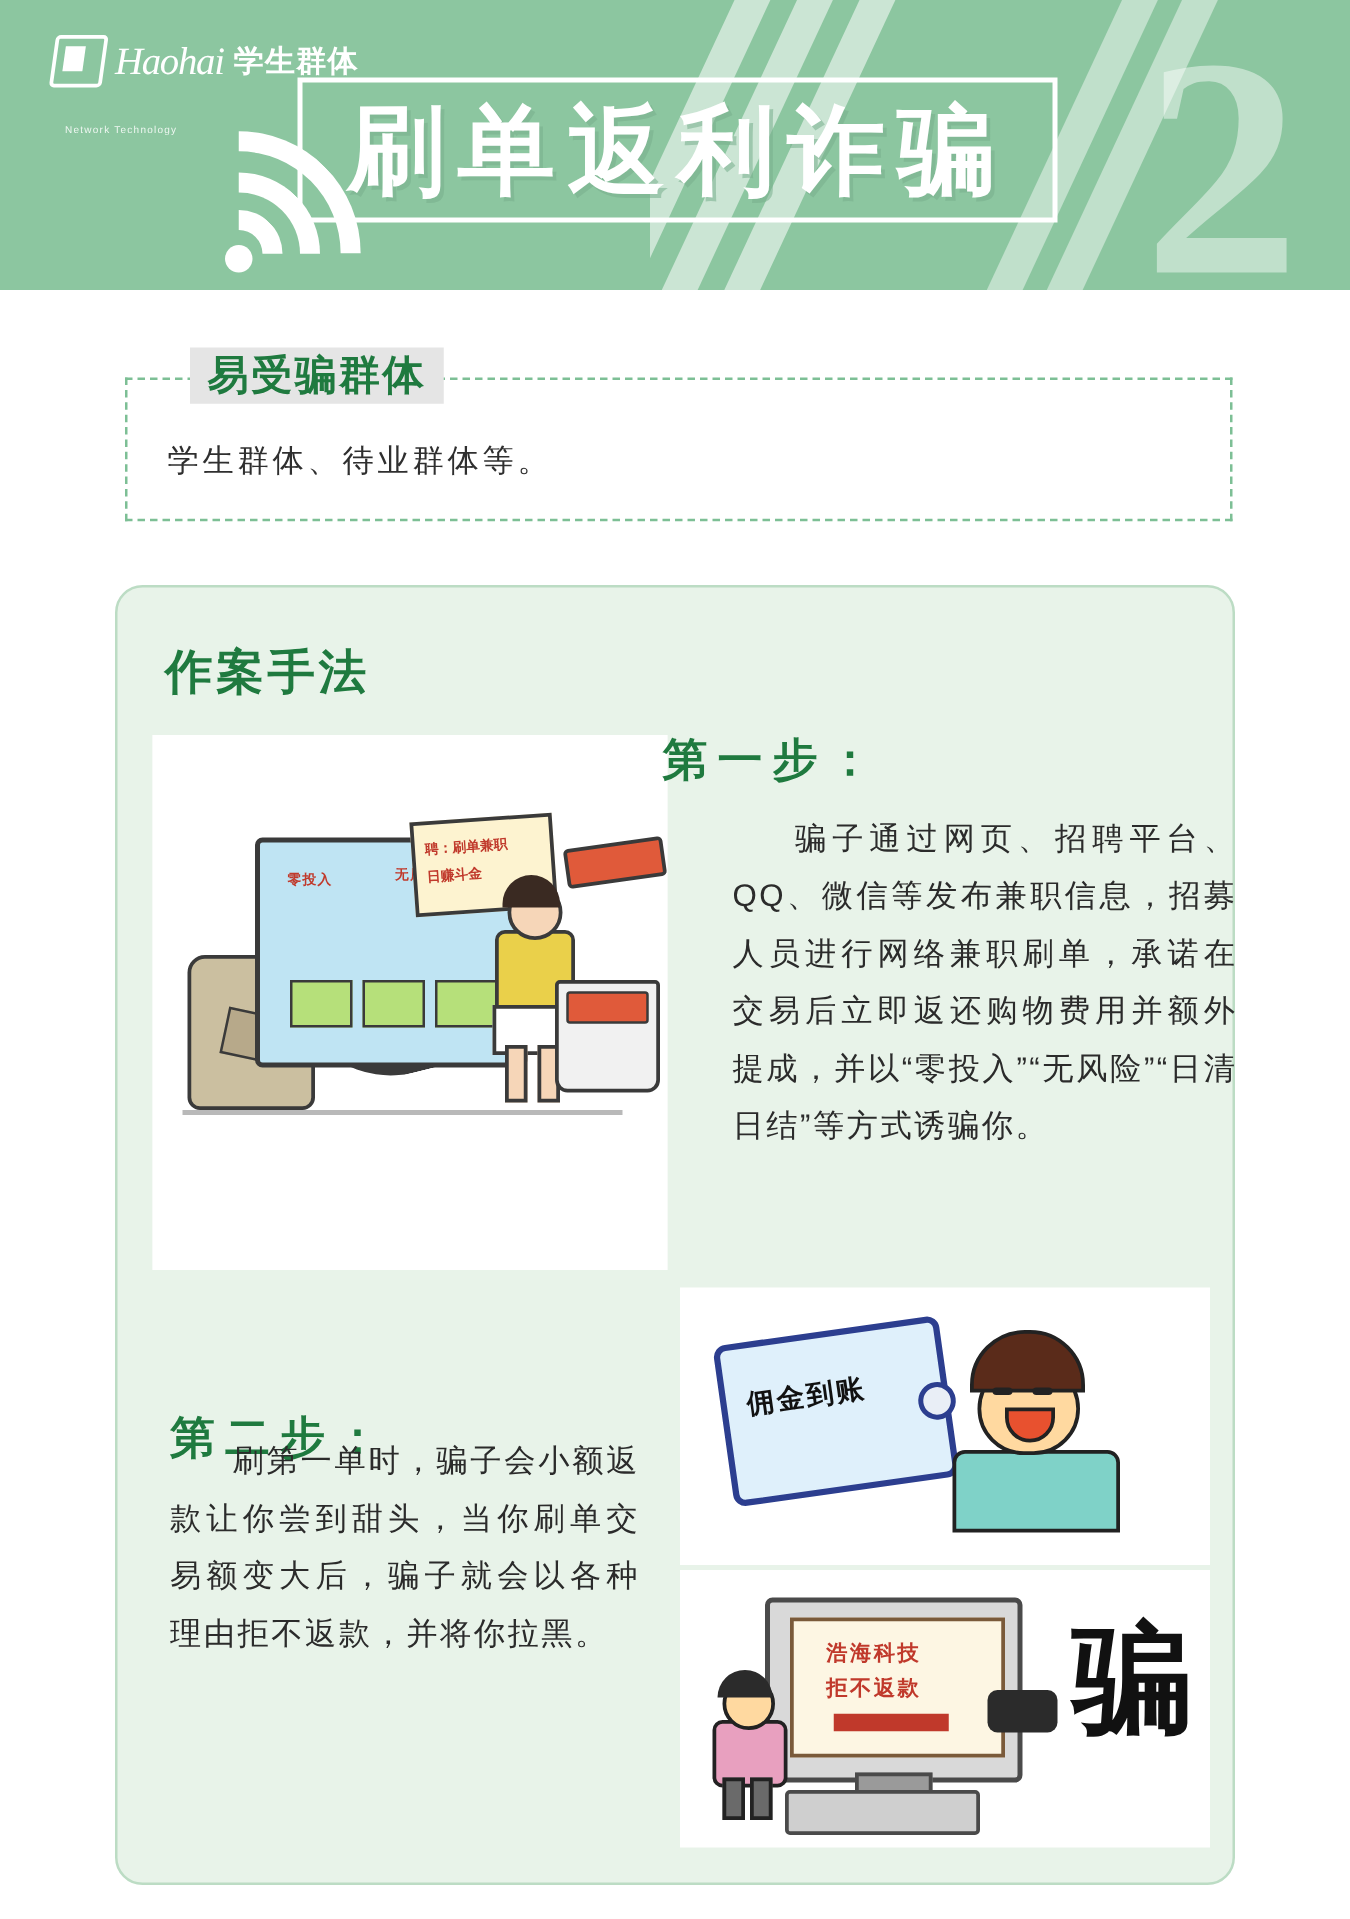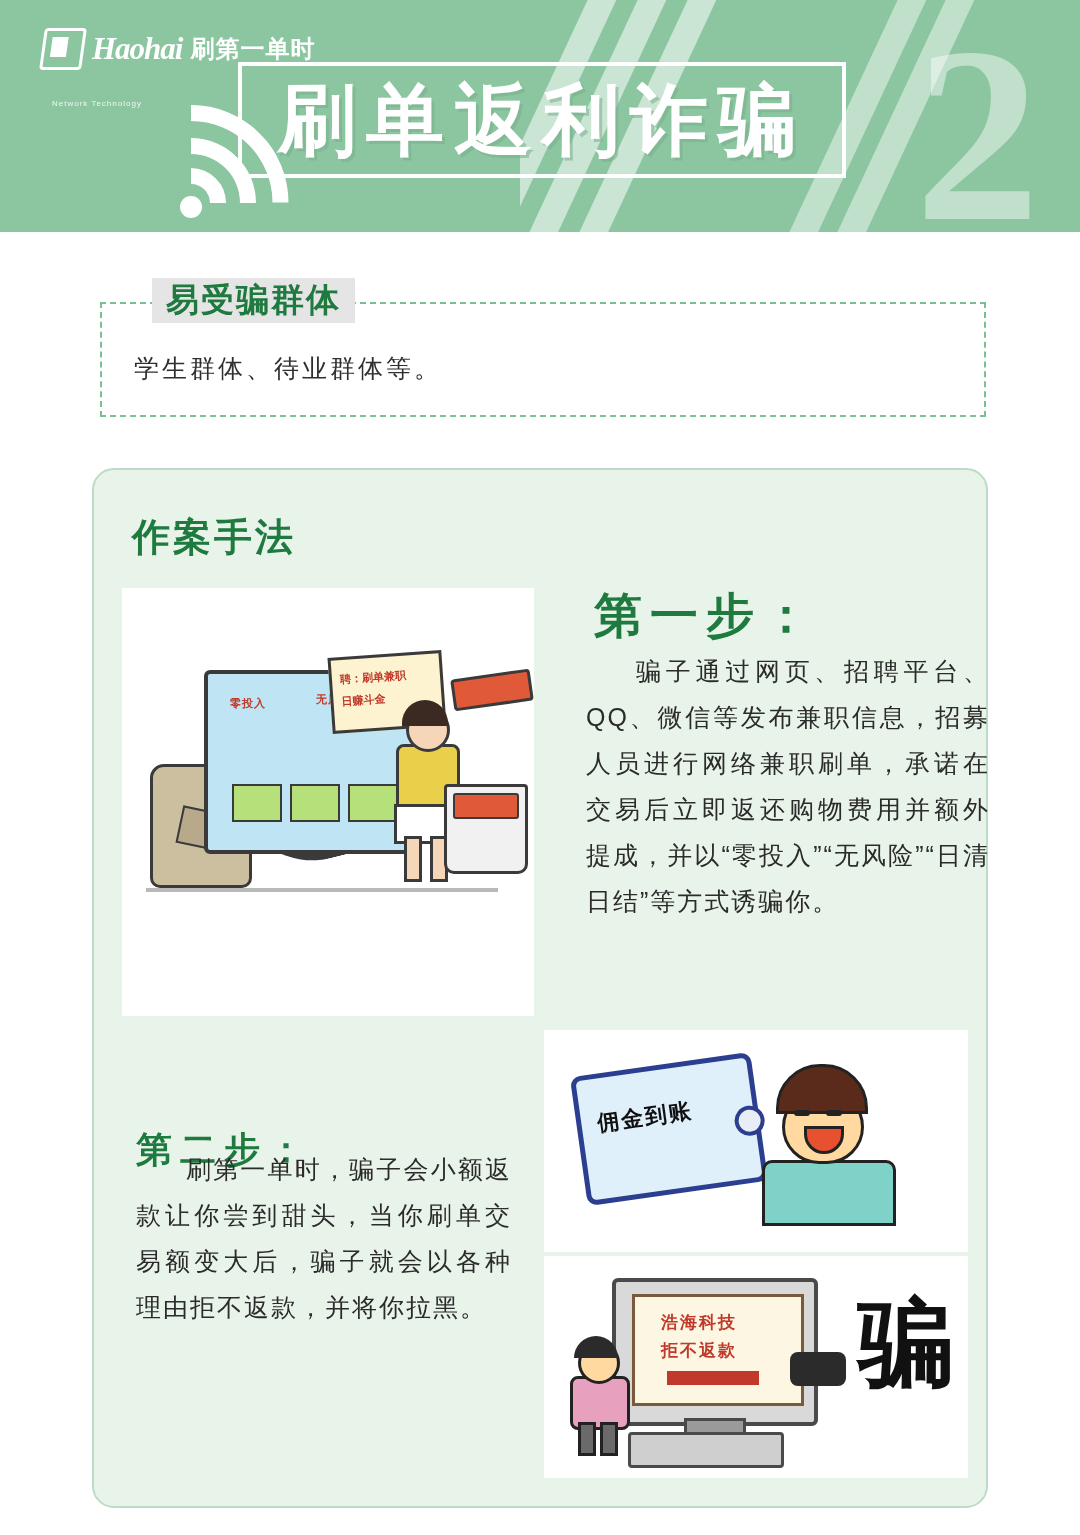--- a/index.html
+++ b/index.html
@@ -132,21 +132,21 @@
   .logo-mark::after {
     content: "";
     position: absolute;
     left: 6px; top: 6px;
     width: 16px; height: 20px;
     background: #ffffff;
   }
   .logo-word {
     font-size: 31px;
     font-style: italic;
-    font-weight: bold;
+    font-weight: normal;
     color: #ffffff;
     letter-spacing: -1px;
     font-family: "Liberation Serif", "DejaVu Serif", serif;
   }
   .logo-cn {
     font-size: 24px;
     color: #ffffff;
     font-weight: bold;
     letter-spacing: 1px;
   }
@@ -218,23 +218,23 @@
     position: absolute;
     left: 122px;
     top: 588px;
     width: 412px;
     height: 428px;
     background: #ffffff;
     overflow: hidden;
   }
   .step1-head {
     position: absolute;
-    left: 594px;
+    left: 530px;
     top: 584px;
-    font-size: 48px;
+    font-size: 36px;
     font-weight: bold;
     color: #1f7a3f;
     letter-spacing: 8px;
   }
   .step1-body {
     position: absolute;
     left: 560px;
     top: 648px;
     width: 404px;
     font-size: 25px;
@@ -422,21 +422,21 @@
   <div class="wifi">
     <span class="arc3"></span>
     <span class="arc2"></span>
     <span class="arc1"></span>
     <span class="dot"></span>
   </div>
 
   <div class="logo">
     <div class="logo-mark"></div>
     <div class="logo-word">Haohai</div>
-    <div class="logo-cn">刷第一单时</div>
+    <div class="logo-cn">学生群体</div>
   </div>
   <div class="logo-sub">Network Technology</div>
 
   <div class="title-box"></div>
   <div class="title-text">刷单返利诈骗</div>
 </div>
 
 <div class="victim-box"></div>
 <div class="victim-title">易受骗群体</div>
 <div class="victim-text">学生群体、待业群体等。</div>

